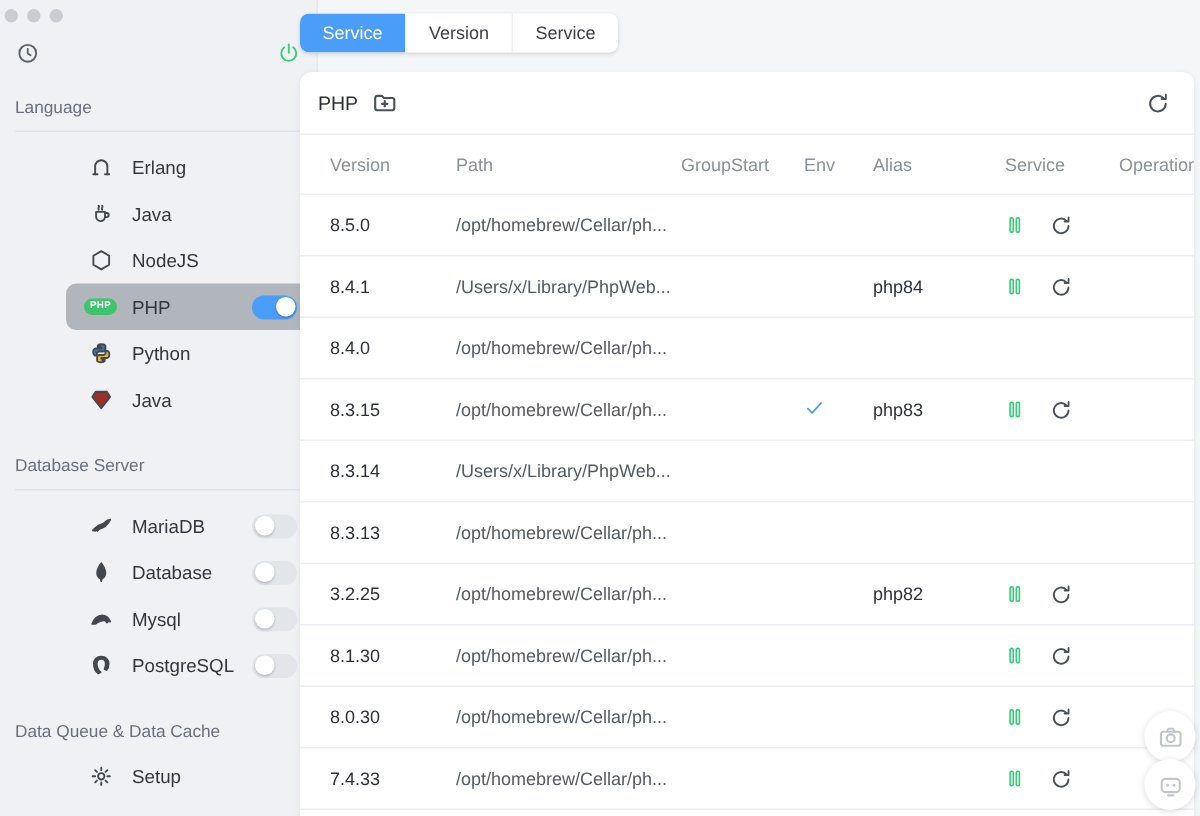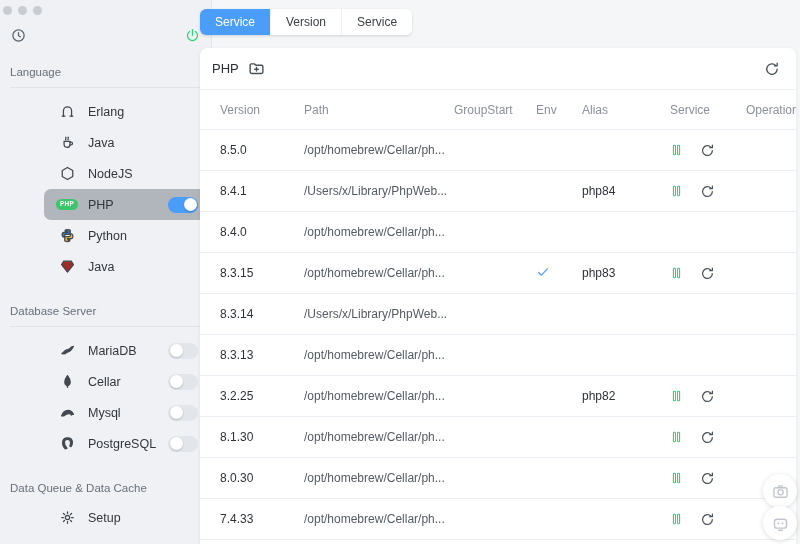--- a/index.html
+++ b/index.html
@@ -174,21 +174,21 @@
           <span class="toggle off"></span>
         </div>
         <div class="side-item">
           <span class="ic">
             <span class="svgi ">
               <svg viewBox="0 0 24 24" stroke="none">
                 <path fill="currentColor" d="M12 2.5c3.2 4.2 4.3 7.2 4.3 10.3 0 2.9-1.9 5.2-3.8 5.9l-.5 2.8-.5-2.8c-1.9-.7-3.8-3-3.8-5.9 0-3.1 1.1-6.1 4.3-10.3z"></path>
               </svg>
             </span>
           </span>
-          <span class="lbl">Cellar</span>
+          <span class="lbl">Database</span>
           <span class="toggle off"></span>
         </div>
         <div class="side-item">
           <span class="ic">
             <span class="svgi ">
               <svg viewBox="0 0 24 24" stroke="none">
                 <path fill="currentColor" d="M2.5 17.5c1.8-5.5 6-9 10.3-9 4.6 0 7.3 3.1 8.7 6.6l-2.3-.6-1 1.6-2.2-2.6c-3.2.4-7.2 1.3-10.2 4z"></path>
               </svg>
             </span>
           </span>

